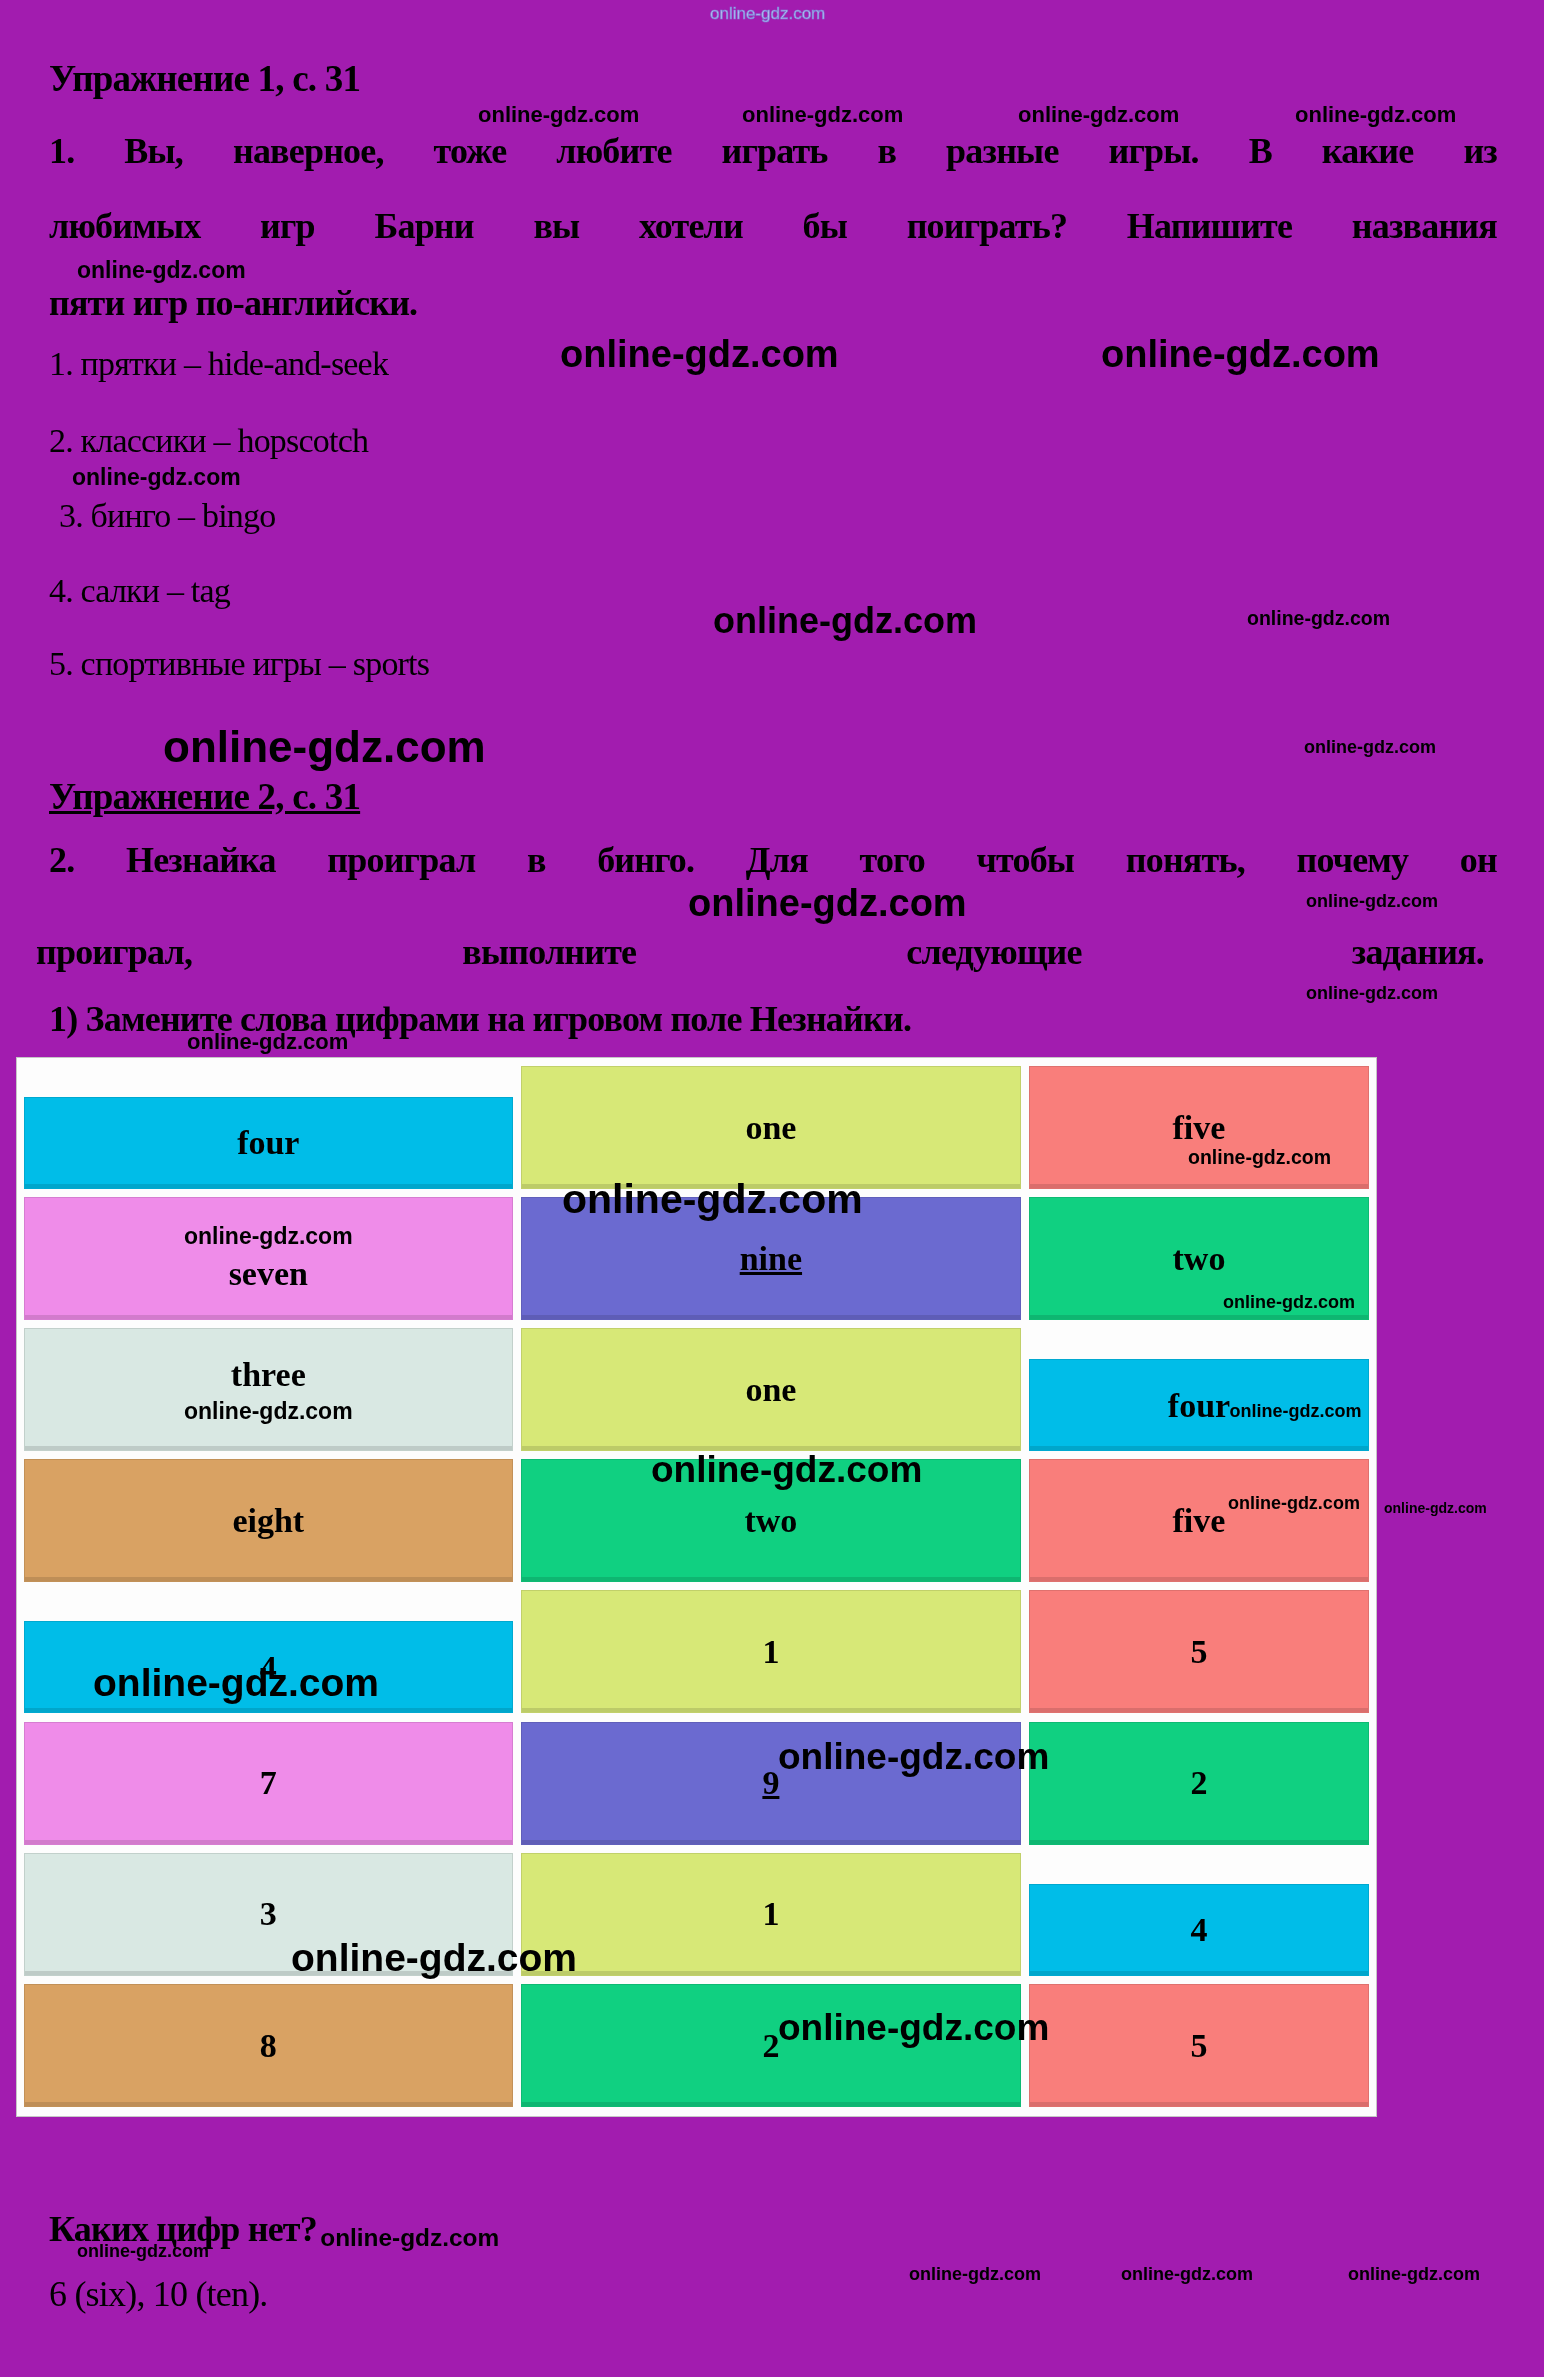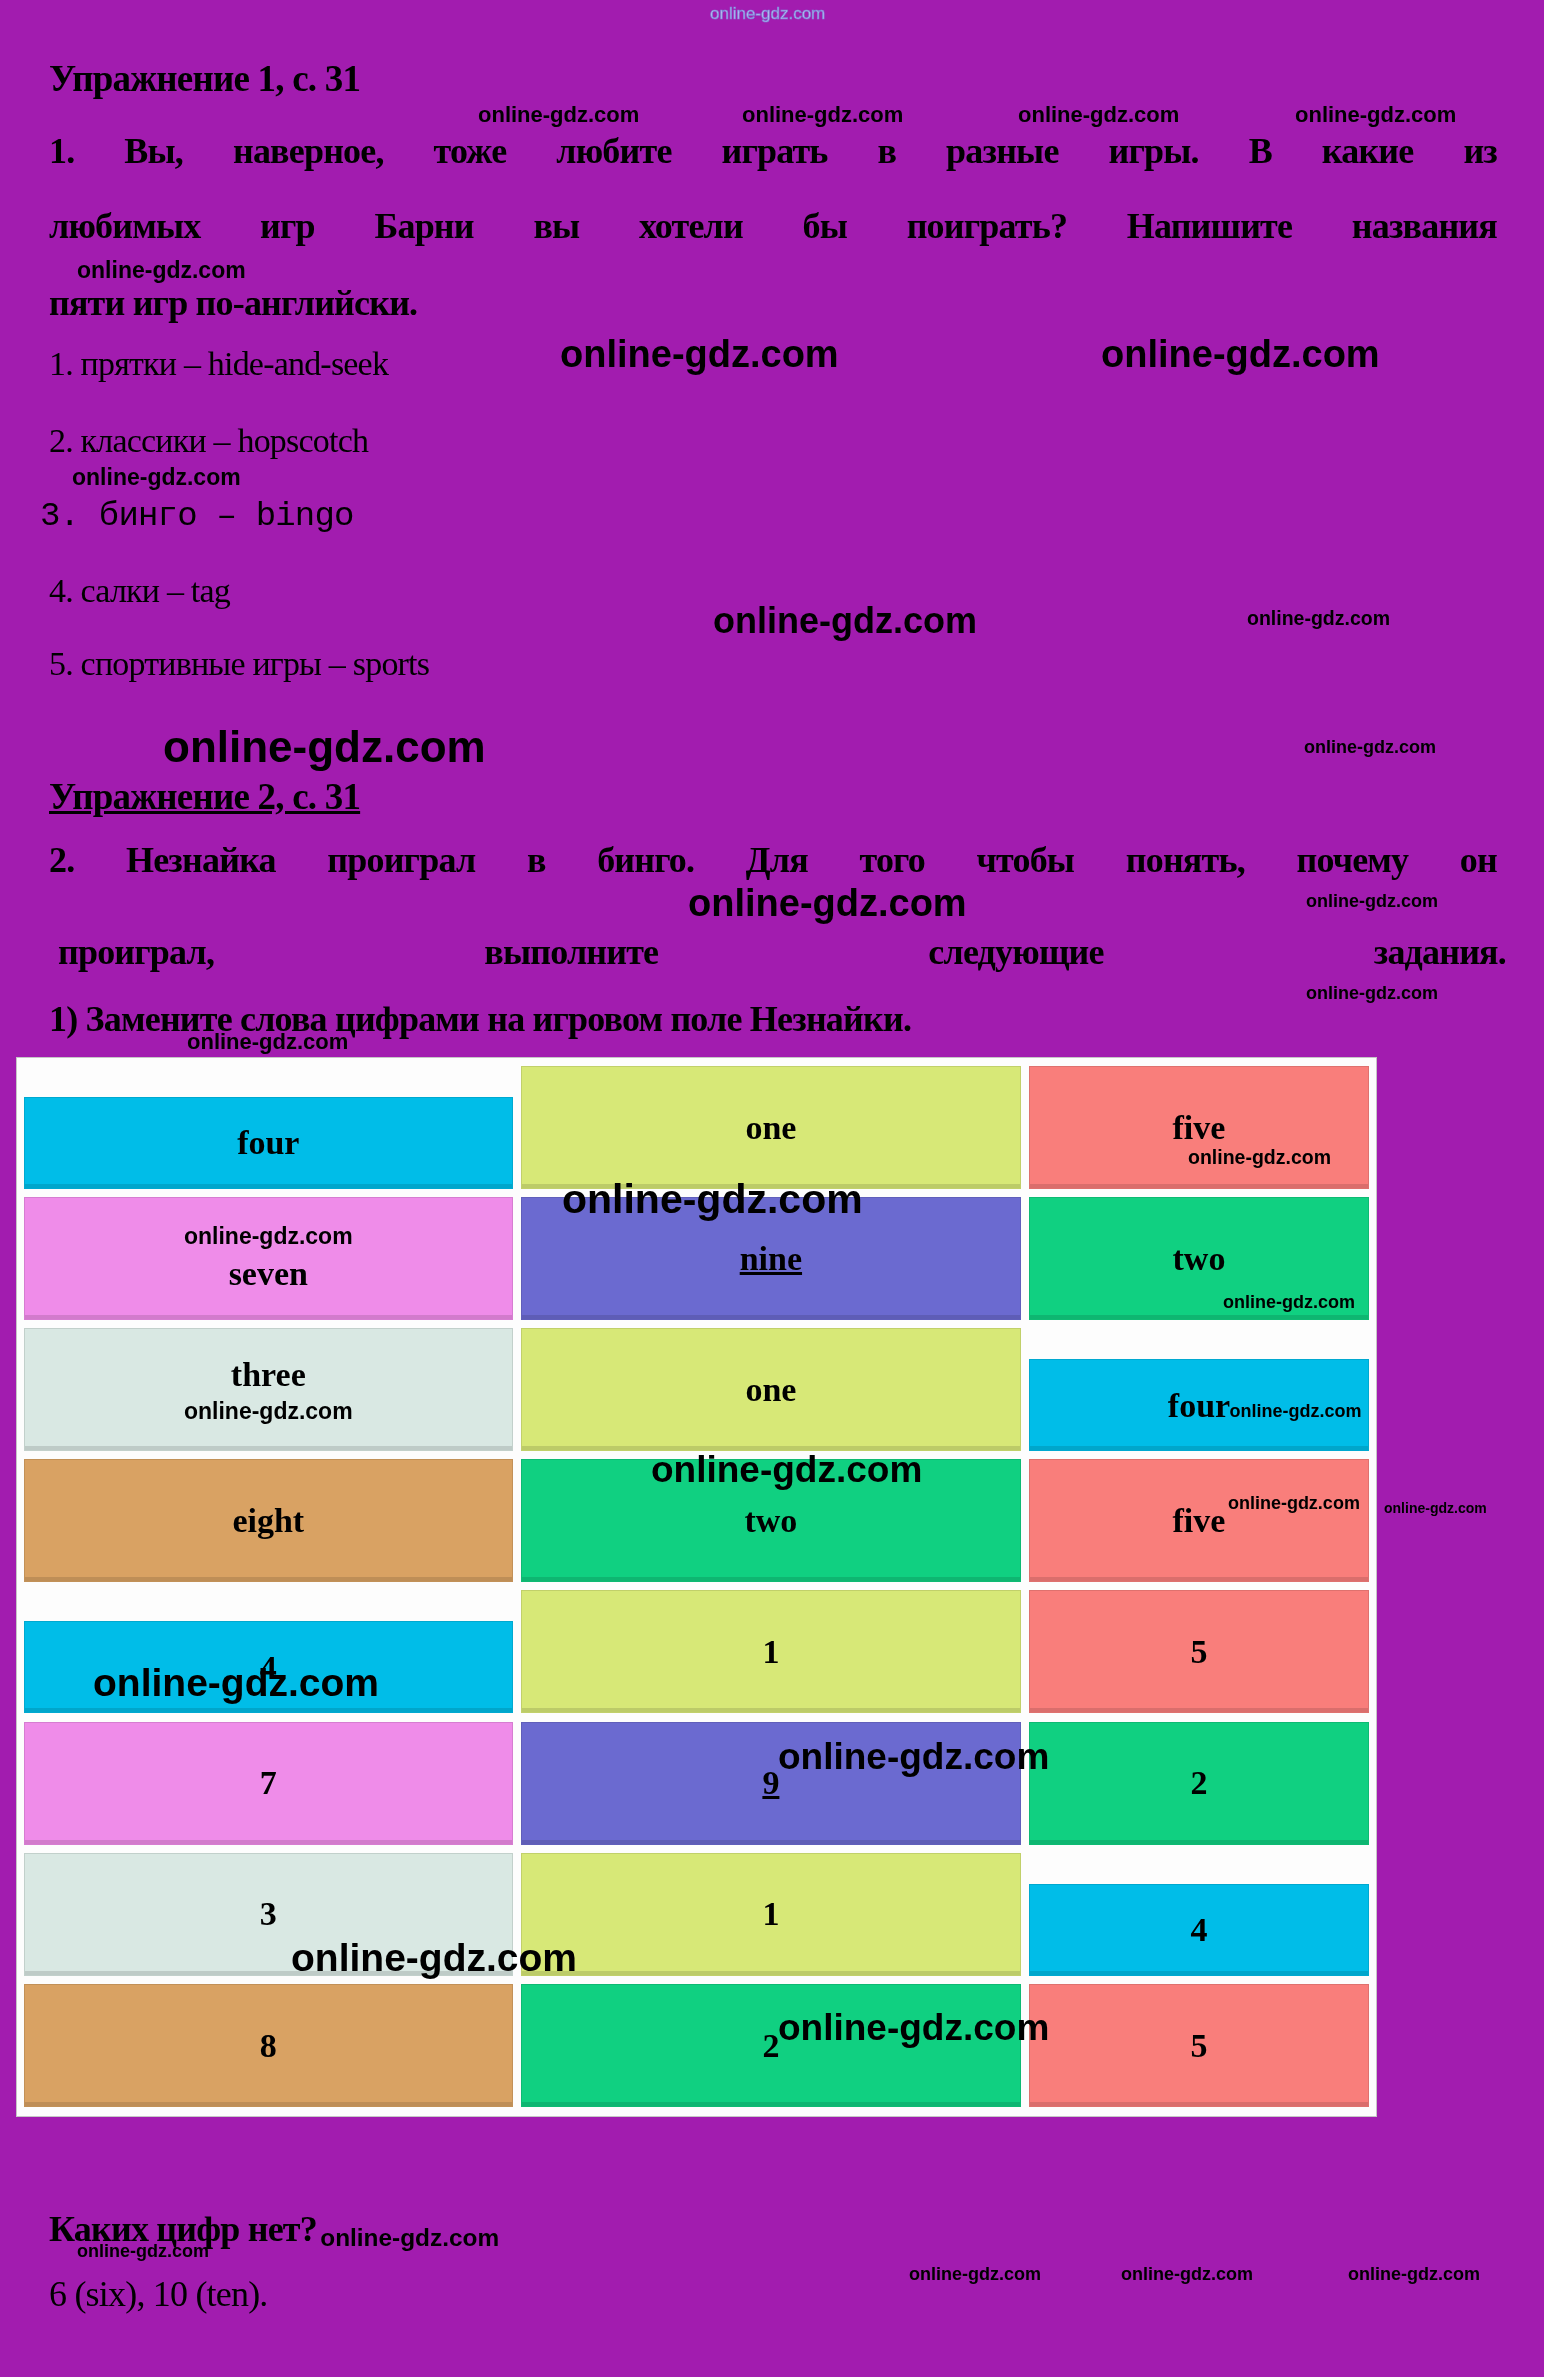--- a/index.html
+++ b/index.html
@@ -59,34 +59,34 @@
   <div class="abs b-line jline" style="left:49px;top:130px;">1. Вы, наверное, тоже любите играть в разные игры. В какие из</div>
   <div class="abs b-line jline" style="left:49px;top:205px;">любимых игр Барни вы хотели бы поиграть? Напишите названия</div>
   <span class="wm" style="left:77px;top:259px;font-size:23px;">online-gdz.com</span>
   <div class="abs b-line" style="left:49px;top:282px;">пяти игр по-английски.</div>
 
   <div class="abs r-line" style="left:49px;top:345px;">1. прятки – hide-and-seek</div>
   <span class="wm" style="left:560px;top:335px;font-size:38px;">online-gdz.com</span>
   <span class="wm" style="left:1101px;top:335px;font-size:38px;">online-gdz.com</span>
   <div class="abs r-line" style="left:49px;top:422px;">2. классики – hopscotch</div>
   <span class="wm" style="left:72px;top:466px;font-size:23px;">online-gdz.com</span>
-  <div class="abs r-line" style="left:40px;top:497px;font-family:Liberation Mono, monospace;">3. бинго – bingo</div>
+  <div class="abs r-line" style="left:59px;top:497px;">3. бинго – bingo</div>
   <div class="abs r-line" style="left:49px;top:572px;">4. салки – tag</div>
   <div class="abs r-line" style="left:49px;top:645px;">5. спортивные игры – sports</div>
   <span class="wm" style="left:713px;top:603px;font-size:36px;">online-gdz.com</span>
   <span class="wm" style="left:1247px;top:609px;font-size:19.5px;">online-gdz.com</span>
 
   <span class="wm" style="left:163px;top:725px;font-size:44px;">online-gdz.com</span>
   <span class="wm" style="left:1304px;top:738px;font-size:18px;">online-gdz.com</span>
   <div class="abs h-title" style="left:49px;top:775px;text-decoration:underline;">Упражнение 2, с. 31</div>
 
   <div class="abs b-line jline" style="left:49px;top:839px;">2. Незнайка проиграл в бинго. Для того чтобы понять, почему он</div>
   <span class="wm" style="left:688px;top:884px;font-size:38px;">online-gdz.com</span>
   <span class="wm" style="left:1306px;top:892px;font-size:18px;">online-gdz.com</span>
-  <div class="abs b-line gapline" style="left:58px;top:931px;">
+  <div class="abs b-line gapline" style="left:36px;top:931px;">
     <span>проиграл,</span>
     <span>выполните</span>
     <span>следующие</span>
     <span>задания.</span>
   </div>
   <div class="abs b-line" style="left:49px;top:998px;">1) Замените слова цифрами на игровом поле Незнайки.</div>
   <span class="wm" style="left:1306px;top:984px;font-size:18px;">online-gdz.com</span>
   <span class="wm" style="left:187px;top:1031px;font-size:22px;">online-gdz.com</span>
 
   <div class="board">

